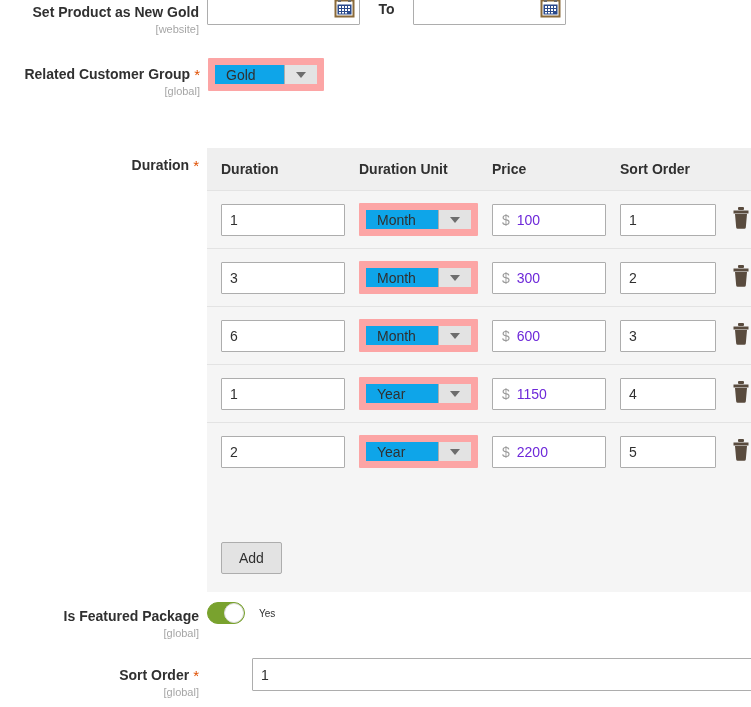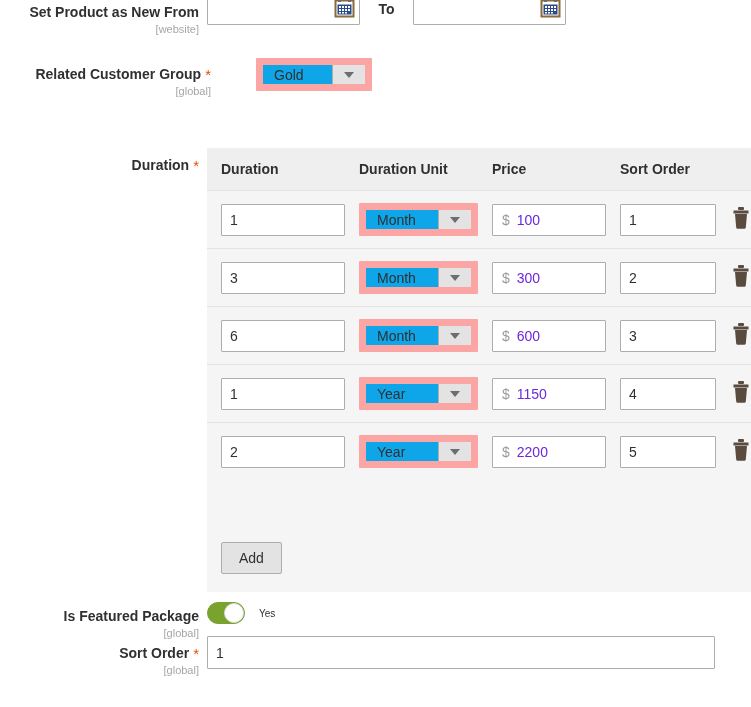--- a/index.html
+++ b/index.html
@@ -76,21 +76,21 @@
     display: inline-block;
     font-size: 14px;
     font-weight: bold;
     color: #303030;
     margin: 0 14px;
     line-height: 31px;
     vertical-align: top;
   }
 
   
-  .cg-row { position: absolute; left: 12px; top: 58px; width: 639px; gap: 37px; }
+  .cg-row { position: absolute; left: 1px; top: 58px; width: 639px; }
   .select-shell {
     display: inline-flex;
     border: 7px solid #fca5a5;
     background: #0ea5e9;
     height: 33px;
     border-radius: 1px;
     overflow: hidden;
   }
   .select-value {
     display: flex; align-items: center;
@@ -219,33 +219,33 @@
     background: #ffffff;
     border: 1px solid #dcdcdc;
   }
   .toggle-text {
     font-size: 10px;
     color: #303030;
     margin-left: 14px;
   }
 
   
-  .sort-row { position: absolute; left: 0; top: 636px; width: 751px; }
+  .sort-row { position: absolute; left: 0; top: 658px; width: 751px; gap: 45px; }
   .sort-row .label-col { padding-top: 8px; }
   .sort-input { width: 508px; height: 33px; }
 </style>
 </head>
 <body>
 
 <div class="page">
 
   <div class="field-row date-row">
     <div class="label-col">
       <span class="label-line">
-        <span class="label-text">Set Product as New From</span>
+        <span class="label-text">Set Product as New Gold</span>
       </span>
       <span class="scope">[website]</span>
     </div>
     <div class="control-col">
       <span class="date-wrap">
         <input class="txt date-input" type="text" value="" style="">
         <span class="cal-icon">
           <svg width="21" height="21" viewBox="0 0 21 21" xmlns="http://www.w3.org/2000/svg">
             <rect x="1.5" y="2.5" width="18" height="16" fill="#ffffff" stroke="#8a6a3a" stroke-width="2"></rect>
             <rect x="3.5" y="6.5" width="14" height="10" fill="#2b4a8b"></rect>

